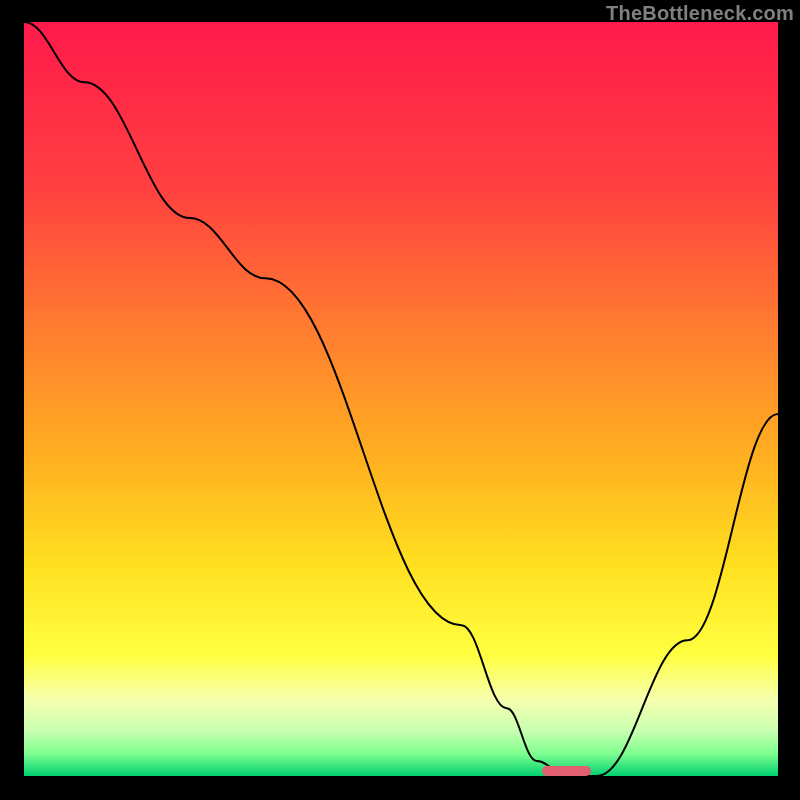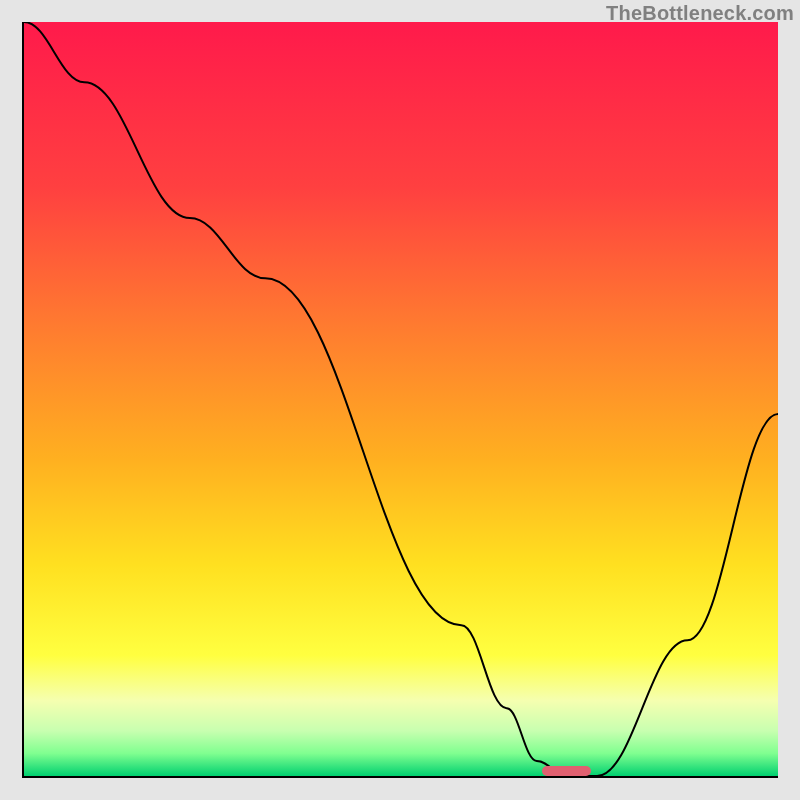--- a/index.html
+++ b/index.html
@@ -8,21 +8,21 @@
     width: 800px;
     height: 800px;
     background: #ffffff;
     overflow: hidden;
     font-family: Arial, Helvetica, sans-serif;
   }
   .outer {
     position: relative;
     width: 800px;
     height: 800px;
-    background: #e5e5e5;
+    background: #000000;
   }
   .plot-area {
     position: absolute;
     left: 22px;
     top: 22px;
     width: 756px;   
     height: 756px;
     border-left: 2px solid #000;
     border-bottom: 2px solid #000;
     box-sizing: border-box;

